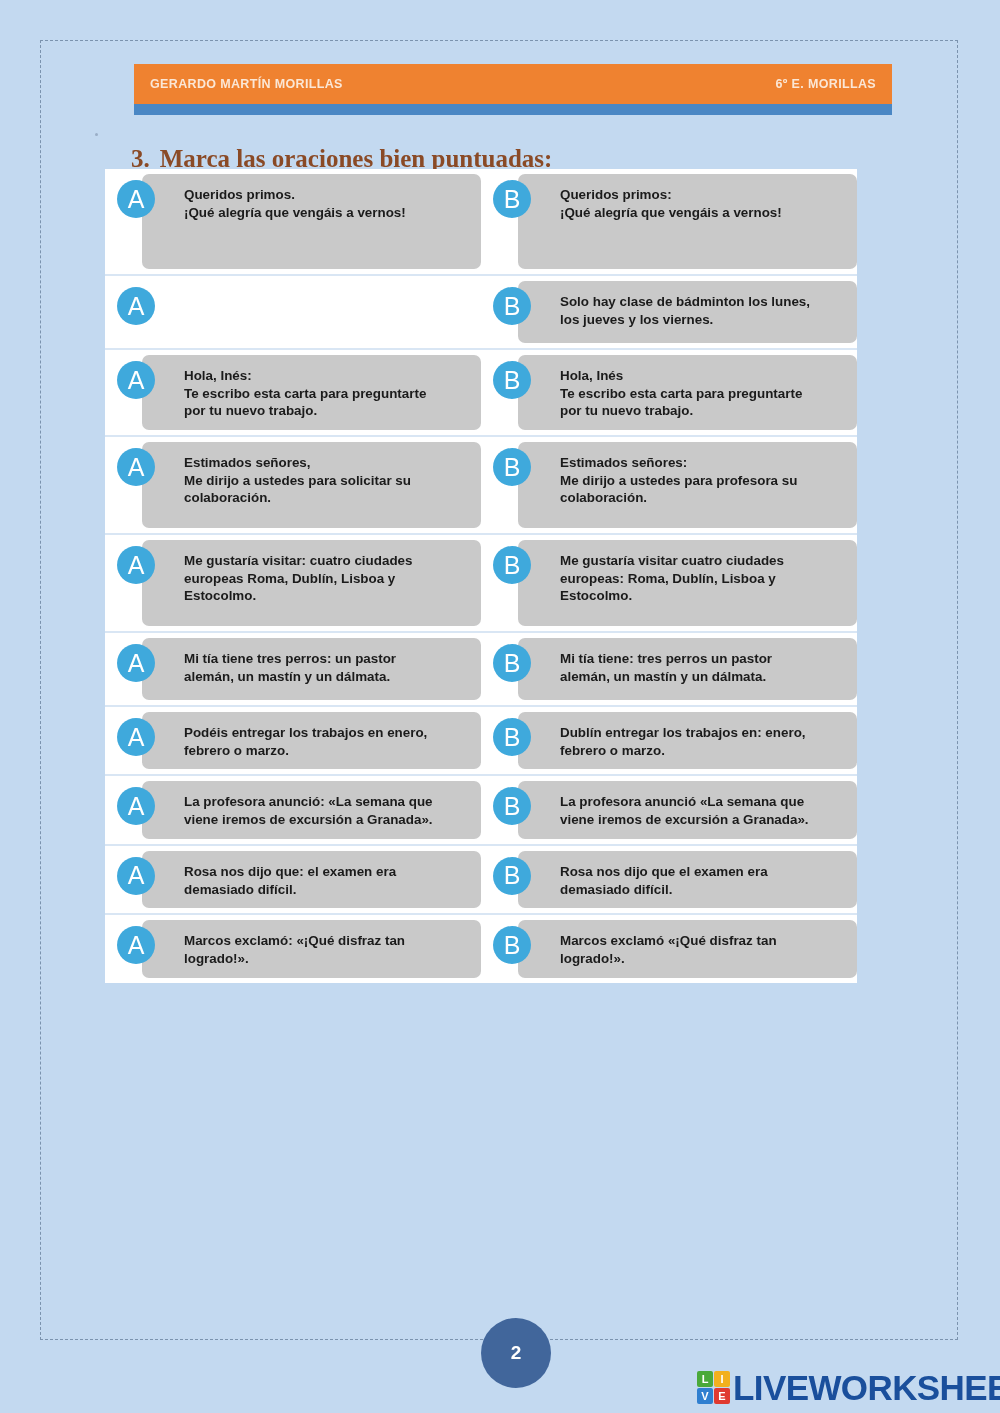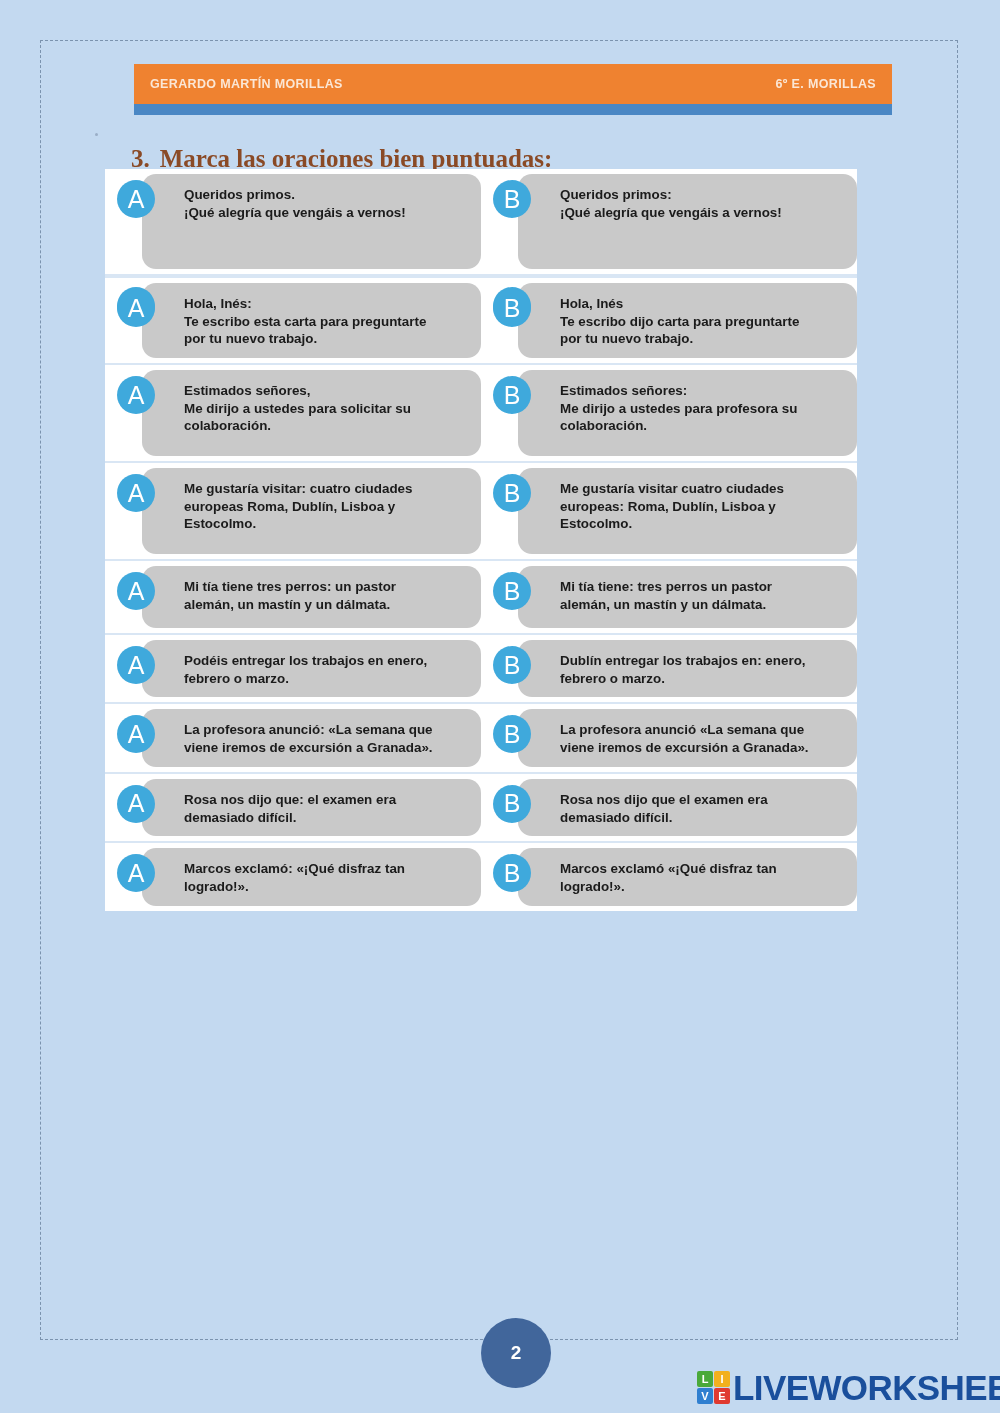--- a/index.html
+++ b/index.html
@@ -118,21 +118,21 @@
     width: 50%;
     box-sizing: border-box;
     display: flex;
     align-items: flex-start;
     padding-left: 5px;
   }
 
   
   .answer-box {
     background: #c9c9c9;
-    border-radius: 14px;
+    border-radius: 7px;
     margin-left: 32px;
     margin-top: 5px;
     margin-bottom: 5px;
     flex: 1;
     min-height: 50px;
     box-sizing: border-box;
     padding: 12px 10px 10px 42px;
   }
 
   .answer-text {
@@ -263,36 +263,40 @@
 ¡Qué alegría que vengáis a vernos!</div>
         </div>
       </div>
     </div>
     <div class="option-row h-mid">
       <div class="option-col">
         <div class="marker">A</div>
       </div>
       <div class="option-col">
         <div class="marker">B</div>
+        <div class="answer-box">
+          <div class="answer-text">Solo hay clase de bádminton los lunes,
+los jueves y los viernes.</div>
+        </div>
       </div>
     </div>
     <div class="option-row h-reg">
       <div class="option-col">
         <div class="marker">A</div>
         <div class="answer-box">
           <div class="answer-text">Hola, Inés:
 Te escribo esta carta para preguntarte
 por tu nuevo trabajo.</div>
         </div>
       </div>
       <div class="option-col">
         <div class="marker">B</div>
         <div class="answer-box">
           <div class="answer-text">Hola, Inés
-Te escribo dijo carta para preguntarte
+Te escribo esta carta para preguntarte
 por tu nuevo trabajo.</div>
         </div>
       </div>
     </div>
     <div class="option-row h-big">
       <div class="option-col">
         <div class="marker">A</div>
         <div class="answer-box">
           <div class="answer-text">Estimados señores,
 Me dirijo a ustedes para solicitar su

